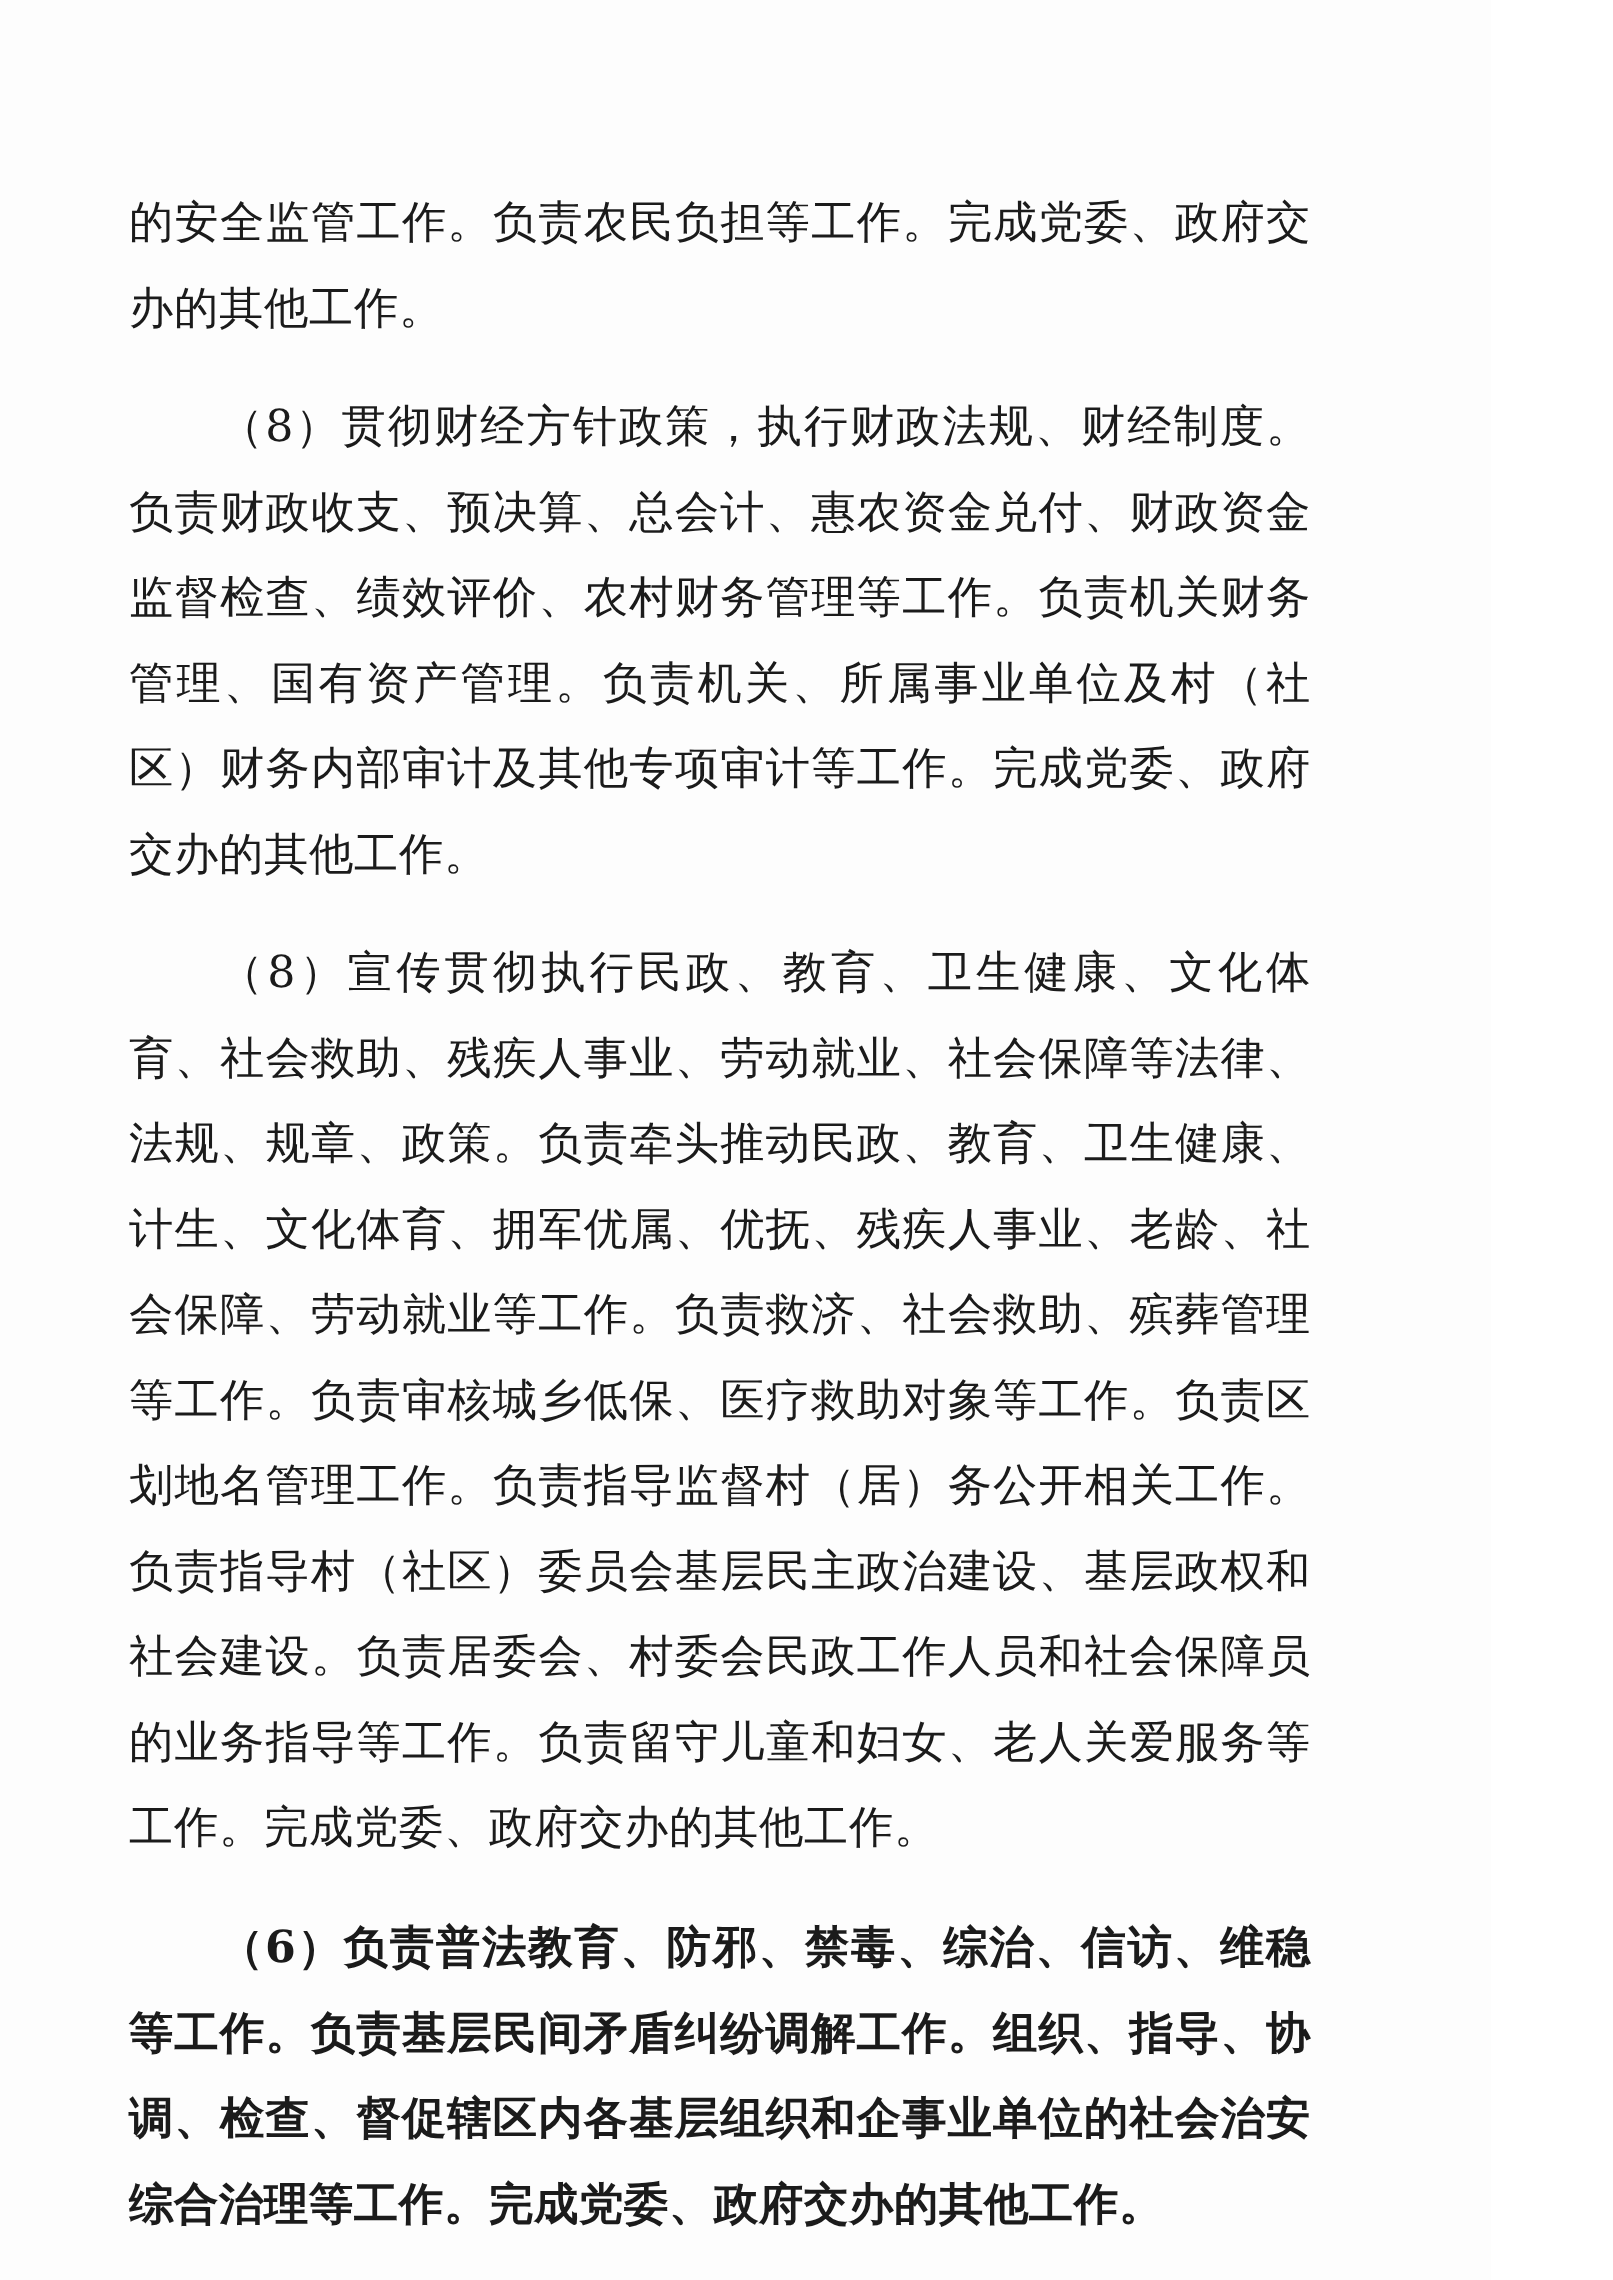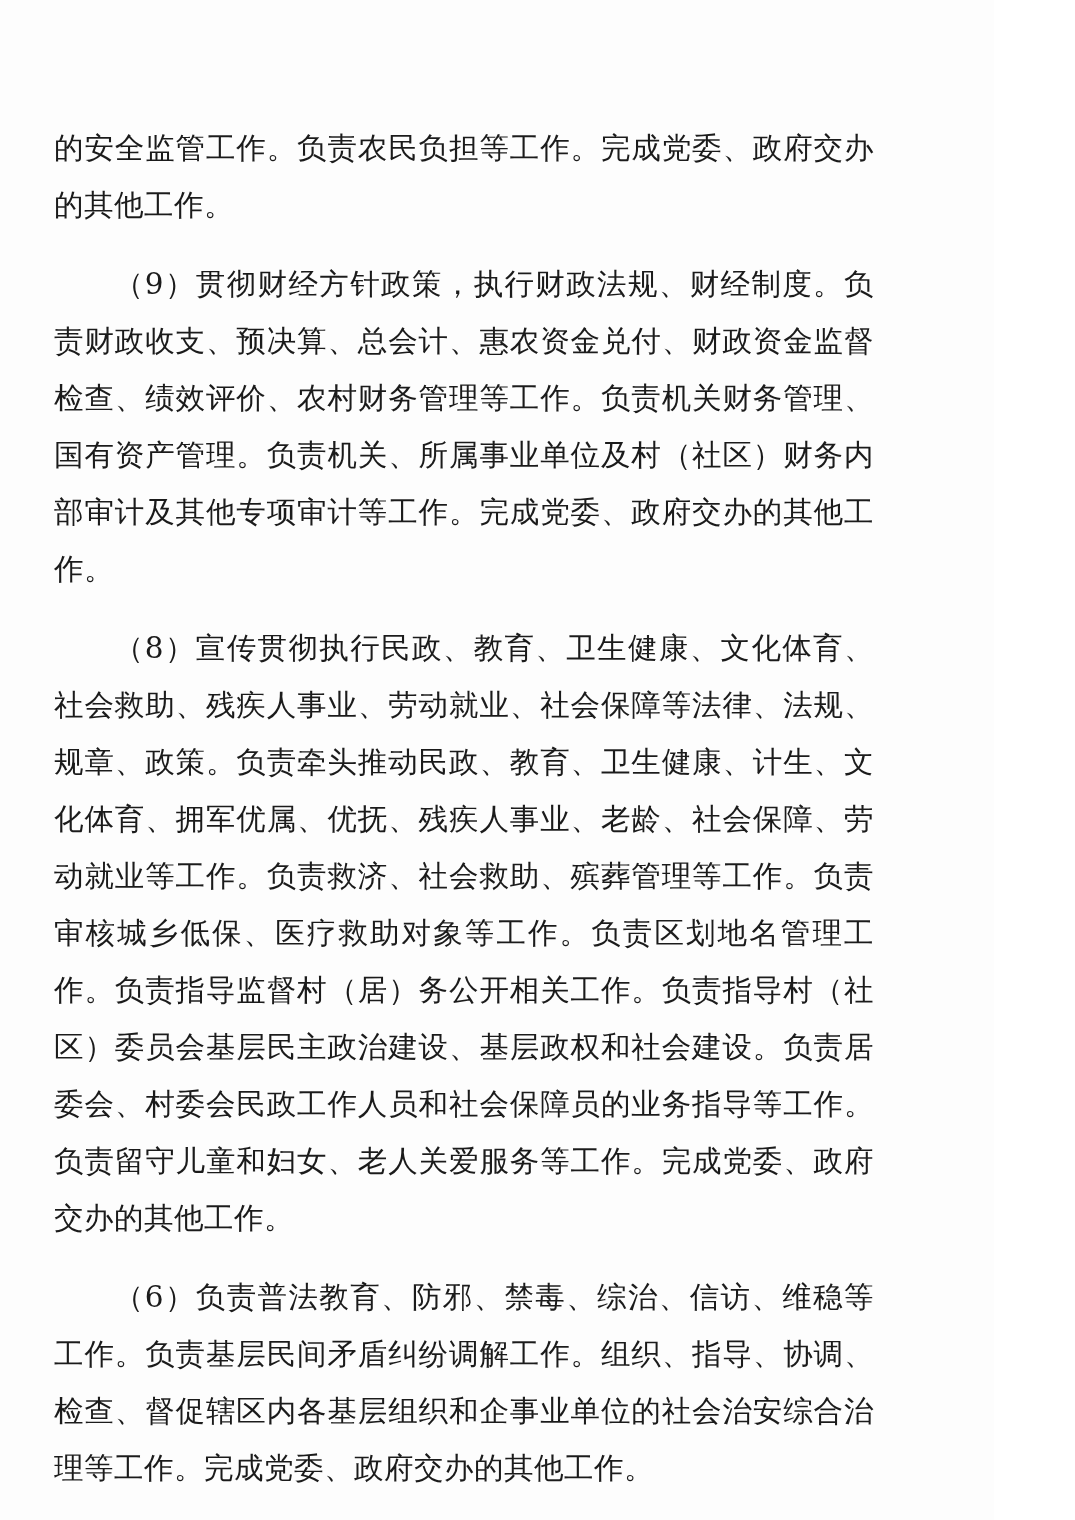--- a/index.html
+++ b/index.html
@@ -13,44 +13,45 @@
     font-family: "DejaVu Serif", "Liberation Serif", serif;
     color: #1a1a1a;
     overflow: hidden;
   }
   .page {
     position: relative;
     width: 994px;
     height: 1520px;
     background: #fdfdfd;
     box-sizing: border-box;
-    padding: 120px 120px 80px 54px;
+    padding: 120px 120px 80px 86px;
   }
   .doc-body {
     font-size: 29.5px;
     line-height: 57px;
     letter-spacing: 0.5px;
     text-align: justify;
     text-justify: inter-ideograph;
     color: #1b1b1b;
   }
   .para {
     margin: 0 0 22px 0;
     text-indent: 0;
   }
   .para.indented {
     text-indent: 60px;
   }
   .para:last-child {
     margin-bottom: 0;
+    font-weight: bold;
   }
 </style>
 </head>
 <body>
 
 <div class="page">
   <div class="doc-body">
     <p class="para">的安全监管工作。负责农民负担等工作。完成党委、政府交办的其他工作。</p>
-    <p class="para indented">（9）贯彻财经方针政策，执行财政法规、财经制度。负责财政收支、预决算、总会计、惠农资金兑付、财政资金监督检查、绩效评价、农村财务管理等工作。负责机关财务管理、国有资产管理。负责机关、所属事业单位及村（社区）财务内部审计及其他专项审计等工作。完成党委、政府交办的其他工作。</p>
+    <p class="para indented">（8）贯彻财经方针政策，执行财政法规、财经制度。负责财政收支、预决算、总会计、惠农资金兑付、财政资金监督检查、绩效评价、农村财务管理等工作。负责机关财务管理、国有资产管理。负责机关、所属事业单位及村（社区）财务内部审计及其他专项审计等工作。完成党委、政府交办的其他工作。</p>
     <p class="para indented">（8）宣传贯彻执行民政、教育、卫生健康、文化体育、社会救助、残疾人事业、劳动就业、社会保障等法律、法规、规章、政策。负责牵头推动民政、教育、卫生健康、计生、文化体育、拥军优属、优抚、残疾人事业、老龄、社会保障、劳动就业等工作。负责救济、社会救助、殡葬管理等工作。负责审核城乡低保、医疗救助对象等工作。负责区划地名管理工作。负责指导监督村（居）务公开相关工作。负责指导村（社区）委员会基层民主政治建设、基层政权和社会建设。负责居委会、村委会民政工作人员和社会保障员的业务指导等工作。负责留守儿童和妇女、老人关爱服务等工作。完成党委、政府交办的其他工作。</p>
     <p class="para indented">（6）负责普法教育、防邪、禁毒、综治、信访、维稳等工作。负责基层民间矛盾纠纷调解工作。组织、指导、协调、检查、督促辖区内各基层组织和企事业单位的社会治安综合治理等工作。完成党委、政府交办的其他工作。</p>
   </div>
 </div>
 
 </body></html>

